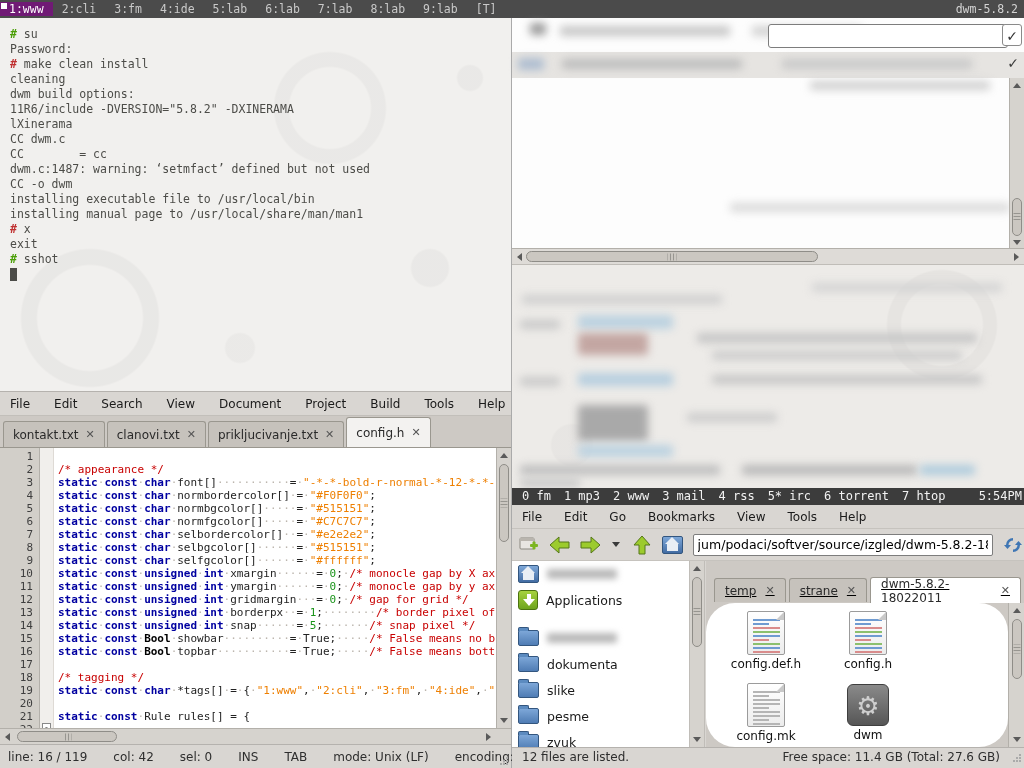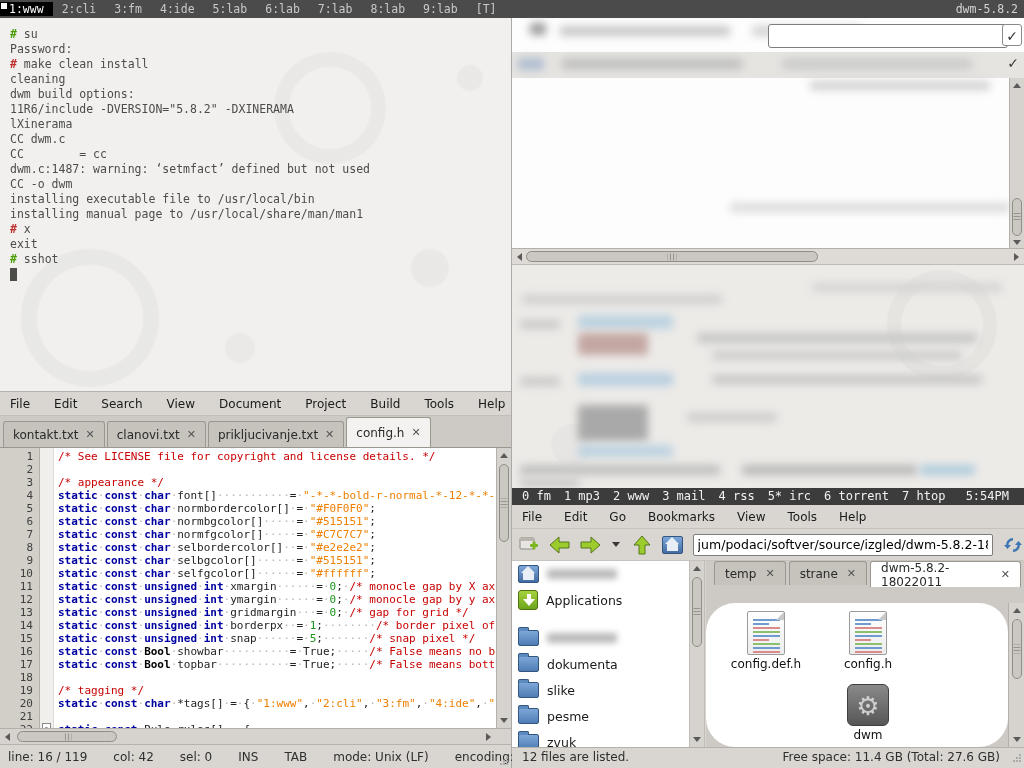--- a/index.html
+++ b/index.html
@@ -4,21 +4,21 @@
 <style>
   * { margin:0; padding:0; box-sizing:border-box; }
   html,body { width:1024px; height:768px; overflow:hidden; }
   body { font-family:"DejaVu Sans", sans-serif; background:#d9d6d2; position:relative; }
 
   
   #dwmbar { position:absolute; left:0; top:0; width:1024px; height:18px; background:#4b4b4b;
     color:#c9c9c9; font-family:"DejaVu Sans Mono", monospace; font-size:11.5px; line-height:18px;
     display:flex; align-items:center; }
   .tag { position:relative; padding:0 9px; height:18px; }
-  .tag.sel { color:#ffffff; background:#000000;margin-top:8px; }
+  .tag.sel { color:#ffffff; background:#701a75;margin-top:8px; }
   .tag.sel::before { content:""; position:absolute; left:1px; top:1px; width:6px; height:6px; background:#ffffff; }
   #dwm-layout { padding:0 9px; }
   #dwm-right { margin-left:auto; padding-right:6px; color:#d4d4d4; }
 
   
   #leftcol { position:absolute; left:0; top:18px; width:512px; height:750px; border-right:1px solid #aaa; }
 
   
   #terminal { position:absolute; left:0; top:0; width:511px; height:374px; background:#f1f0ee;
     padding:9px 0 0 10px; overflow:hidden; border-bottom:1px solid #b5b2ae;
@@ -100,21 +100,21 @@
   
   #win-irc { position:absolute; left:0; top:247px; width:512px; height:223px; background:#edebe8; overflow:hidden;
      background-image: radial-gradient(circle at 430px 60px, rgba(0,0,0,0) 40px, rgba(0,0,0,0.03) 42px, rgba(0,0,0,0.03) 54px, rgba(0,0,0,0) 56px),
                        radial-gradient(circle at 60px 180px, rgba(0,0,0,0.025) 20px, rgba(0,0,0,0) 22px); }
 
   
   #screenbar { position:absolute; left:0; top:470px; width:512px; height:17px; background:#3c3c3c;
     color:#f2f2f2; font-family:"DejaVu Sans Mono", monospace; font-size:12px; line-height:17px;
     display:flex; align-items:center; padding-left:10px; }
   .scr-win { margin-right:13px; white-space:pre; }
-  #scr-clock { margin-left:auto; padding-right:15px; }
+  #scr-clock { margin-left:auto; padding-right:2px; }
 
   
   #fm { position:absolute; left:0; top:487px; width:512px; height:263px; background:#d9d6d2; }
   #fm-menubar { height:24px; display:flex; align-items:center; padding-left:10px; gap:22px; font-size:12px; color:#1a1a1a; border-bottom:1px solid #c6c3be; }
   #fm-toolbar { height:32px; display:flex; align-items:center; padding-left:6px; gap:9px; border-bottom:1px solid #c6c3be; }
   .tbtn { width:22px; height:22px; display:flex; align-items:center; justify-content:center; }
   #fm-path { width:304px; height:22px; font-size:12.5px; color:#000; padding:0 4px;
     border:1px solid #7d7d7d; border-radius:2px; background:#fff; font-family:"DejaVu Sans", sans-serif; }
   #fm-content { position:relative; height:186px; }
   #fm-side { position:absolute; left:0; top:0; width:178px; height:186px; background:#ffffff; border-right:1px solid #c0bdb8; overflow:hidden; }
@@ -125,21 +125,21 @@
   .icon-home::before { content:""; position:absolute; left:4px; top:7px; width:11px; height:7px; background:#e8eef5; }
   .icon-home::after { content:""; position:absolute; left:2px; top:0px; width:0; height:0;
      border-left:7.5px solid transparent; border-right:7.5px solid transparent; border-bottom:7px solid #e8eef5; }
   .icon-apps { width:20px; height:20px; background:linear-gradient(#a6d23e,#6ea41c); border:1px solid #4c7310; border-radius:3px; position:relative; }
   .icon-apps::before { content:""; position:absolute; left:8px; top:3px; width:4px; height:6px; background:#fff; }
   .icon-apps::after { content:""; position:absolute; left:4px; top:8px; width:0; height:0;
      border-left:6px solid transparent; border-right:6px solid transparent; border-top:7px solid #fff; }
   .side-blur { height:10px; width:70px; background:#b9b9b9; filter:blur(3px); border-radius:2px; }
   #fm-side-sb { position:absolute; left:178px; top:0; width:15px; height:186px; background:#d6d3ce; border-right:1px solid #c0bdb8; }
   #fm-pane { position:absolute; left:194px; top:0; right:0; height:186px; background:#cdc9c4; }
-  #fm-tabs { position:absolute; left:0; top:0; right:0; height:26px; display:flex; align-items:flex-start; padding-left:8px; }
+  #fm-tabs { position:absolute; left:0; top:16px; right:0; height:26px; display:flex; align-items:center; padding-left:8px;text-decoration:underline; }
   .ftab { display:flex; align-items:center; gap:9px; height:24px; padding:0 10px; margin-right:3px;
     background:#c6c2bc; border:1px solid #9a978f; border-bottom:none; border-radius:3px 3px 0 0; font-size:12px; color:#2a2a2a; }
   .ftab.active { background:#ffffff; height:26px; }
   #fm-view { position:absolute; left:0; top:42px; right:16px; bottom:0; background:#ffffff; overflow:hidden;border-radius:29px; }
   #fm-view-sb { position:absolute; right:0; top:42px; width:16px; bottom:0; background:#d6d3ce; border-left:1px solid #b3b0aa; }
   .fcell { position:absolute; width:96px; text-align:center; }
   .ficon-page { width:38px; height:44px; margin:0 auto; background:linear-gradient(#ffffff,#ececec); border:1px solid #9b9b9b; border-radius:2px; position:relative; overflow:hidden; padding-top:5px; }
   .ficon-page::after { content:""; position:absolute; right:-1px; top:-1px; width:0; height:0;
      border-left:9px solid transparent; border-bottom:9px solid #c9c9c9; }
   .fl { height:2px; margin:2px 4px 0 5px; }
@@ -237,21 +237,20 @@
           <div>18</div>
           <div>19</div>
           <div>20</div>
           <div>21</div>
           <div>22</div>
         </div>
       <div id="ed-fold">
         <div id="fold-mark">-</div>
       </div>
       <div id="ed-code">
-          <div class="cline"><span class="cc">/* See LICENSE file for copyright and license details. */</span></div>
           <div class="cline"><span> </span></div>
           <div class="cline"><span class="cc">/* appearance */</span></div>
           <div class="cline"><span class="ck">static</span><span class="cw">·</span><span class="ck">const</span><span class="cw">·</span><span class="ck">char</span><span class="cw">·</span><span>font[]</span><span class="cw">···········</span><span>=</span><span class="cw">·</span><span class="cs">"-*-*-bold-r-normal-*-12-*-*-*-*-*-*-*"</span></div>
           <div class="cline"><span class="ck">static</span><span class="cw">·</span><span class="ck">const</span><span class="cw">·</span><span class="ck">char</span><span class="cw">·</span><span>normbordercolor[]</span><span class="cw">·</span><span>=</span><span class="cw">·</span><span class="cs">"#F0F0F0"</span><span>;</span></div>
           <div class="cline"><span class="ck">static</span><span class="cw">·</span><span class="ck">const</span><span class="cw">·</span><span class="ck">char</span><span class="cw">·</span><span>normbgcolor[]</span><span class="cw">·····</span><span>=</span><span class="cw">·</span><span class="cs">"#515151"</span><span>;</span></div>
           <div class="cline"><span class="ck">static</span><span class="cw">·</span><span class="ck">const</span><span class="cw">·</span><span class="ck">char</span><span class="cw">·</span><span>normfgcolor[]</span><span class="cw">·····</span><span>=</span><span class="cw">·</span><span class="cs">"#C7C7C7"</span><span>;</span></div>
           <div class="cline"><span class="ck">static</span><span class="cw">·</span><span class="ck">const</span><span class="cw">·</span><span class="ck">char</span><span class="cw">·</span><span>selbordercolor[]</span><span class="cw">··</span><span>=</span><span class="cw">·</span><span class="cs">"#e2e2e2"</span><span>;</span></div>
           <div class="cline"><span class="ck">static</span><span class="cw">·</span><span class="ck">const</span><span class="cw">·</span><span class="ck">char</span><span class="cw">·</span><span>selbgcolor[]</span><span class="cw">······</span><span>=</span><span class="cw">·</span><span class="cs">"#515151"</span><span>;</span></div>
           <div class="cline"><span class="ck">static</span><span class="cw">·</span><span class="ck">const</span><span class="cw">·</span><span class="ck">char</span><span class="cw">·</span><span>selfgcolor[]</span><span class="cw">······</span><span>=</span><span class="cw">·</span><span class="cs">"#ffffff"</span><span>;</span></div>
           <div class="cline"><span class="ck">static</span><span class="cw">·</span><span class="ck">const</span><span class="cw">·</span><span class="ck">unsigned</span><span class="cw">·</span><span class="ck">int</span><span class="cw">·</span><span>xmargin</span><span class="cw">······</span><span>=</span><span class="cw">·</span><span class="cn">0</span><span>;</span><span class="cw">·</span><span class="cc">/* monocle gap by X axis (left/right) */</span></div>
@@ -498,20 +497,34 @@
                 <div class="fl fl-r"></div>
                 <div class="fl fl-g"></div>
                 <div class="fl fl-b"></div>
                 <div class="fl fl-r fl-short"></div>
                 <div class="fl fl-g"></div>
                 <div class="fl fl-b"></div>
                 <div class="fl fl-r"></div>
               </div>
               <div class="fname">config.h</div>
             </div>
+            <div class="fcell" style="left: 12px; top: 80px;">
+              <div class="ficon-page">
+                <div class="fl fl-gr"></div>
+                <div class="fl fl-gr fl-short"></div>
+                <div class="fl fl-gr"></div>
+                <div class="fl fl-gr"></div>
+                <div class="fl fl-gr fl-short"></div>
+                <div class="fl fl-gr"></div>
+                <div class="fl fl-gr"></div>
+                <div class="fl fl-gr fl-short"></div>
+                <div class="fl fl-gr"></div>
+              </div>
+              <div class="fname">config.mk</div>
+            </div>
             <div class="fcell" style="left: 114px; top: 80px;">
               <div class="ficon-exec">⚙</div>
               <div class="fname">dwm</div>
             </div>
           </div>
         <div id="fm-view-sb">
           <div class="sb-arr" style="top:1px;left:1px;">
               <div class="tri-up"></div>
             </div>
           <div class="sb-thumb" style="left:3px;top:16px;width:10px;height:60px;">

